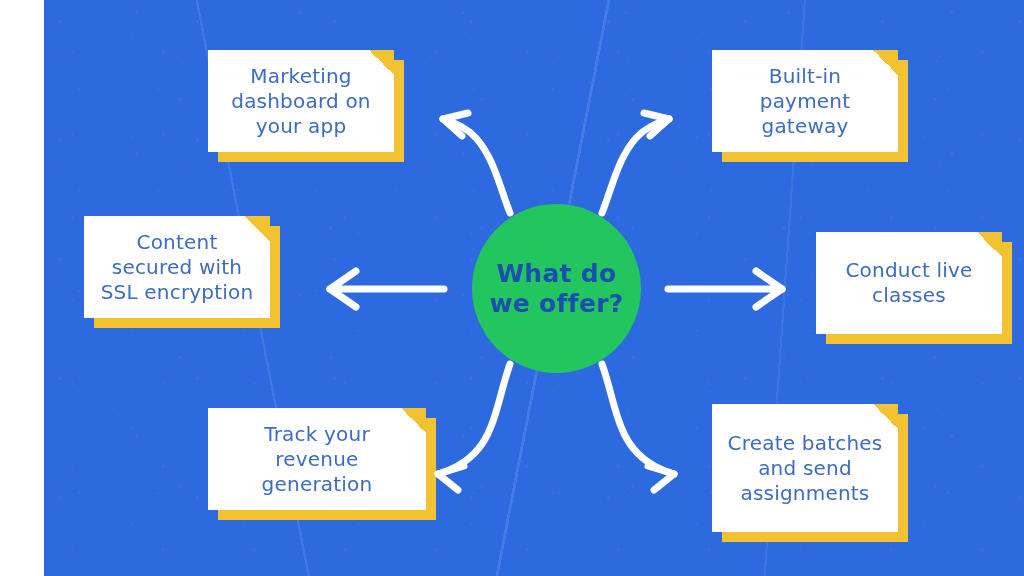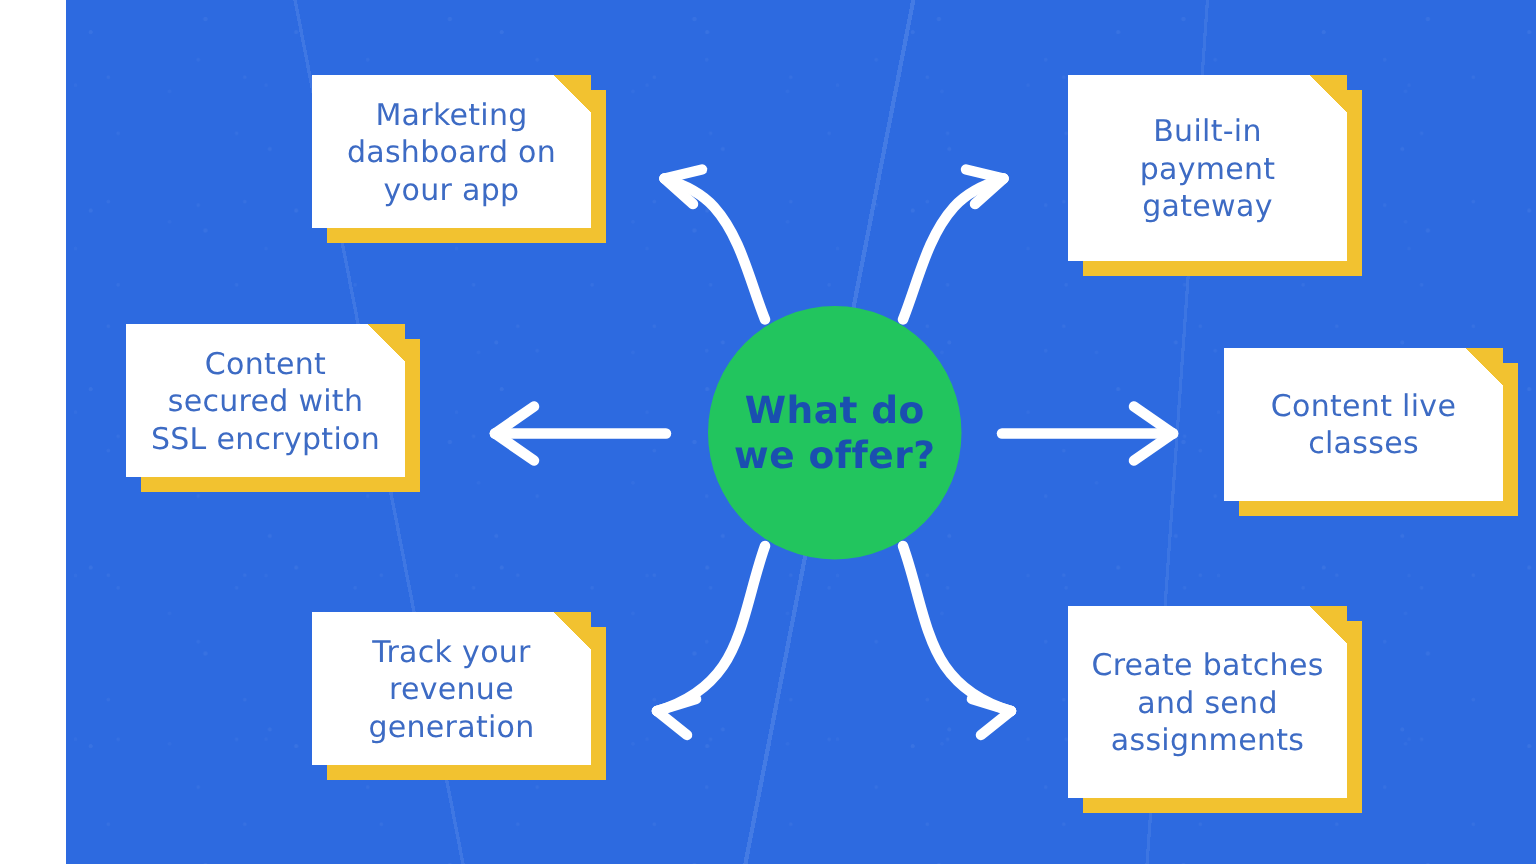--- a/index.html
+++ b/index.html
@@ -73,24 +73,24 @@
     font-size:20px;
     line-height:25px;
     font-weight:400;
     letter-spacing:.2px;
     padding:0 14px;
     white-space:pre-line;
   }
 
   
   #note-marketing { left:164px; top:50px;  width:186px; height:102px; }
-  #note-payment   { left:668px; top:50px;  width:186px; height:124px; }
+  #note-payment   { left:668px; top:50px;  width:186px; height:102px; }
   #note-ssl       { left:40px;  top:216px; width:186px; height:102px; }
   #note-live      { left:772px; top:232px; width:186px; height:102px; }
-  #note-revenue   { left:164px; top:408px; width:186px; height:102px; }
+  #note-revenue   { left:164px; top:408px; width:218px; height:102px; }
   #note-batches   { left:668px; top:404px; width:186px; height:128px; }
 
   
   #hub {
     position:absolute;
     left:428px; top:204px;
     width:169px; height:169px;
     border-radius:50%;
     background:#22c55e;
     display:flex; align-items:center; justify-content:center;
@@ -187,21 +187,21 @@
     <div class="fold"></div>
     <div class="txt" style="color: rgb(61, 107, 196);">Content
 secured with
 SSL encryption</div>
   </div>
 
   <div class="note" id="note-live">
     <div class="shadow" style="background: rgb(242, 194, 48);"></div>
     <div class="paper"></div>
     <div class="fold"></div>
-    <div class="txt" style="color: rgb(61, 107, 196);">Content live
+    <div class="txt" style="color: rgb(61, 107, 196);">Conduct live
 classes</div>
   </div>
 
   <div class="note" id="note-revenue">
     <div class="shadow" style="background: rgb(242, 194, 48);"></div>
     <div class="paper"></div>
     <div class="fold"></div>
     <div class="txt" style="color: rgb(61, 107, 196);">Track your
 revenue
 generation</div>

